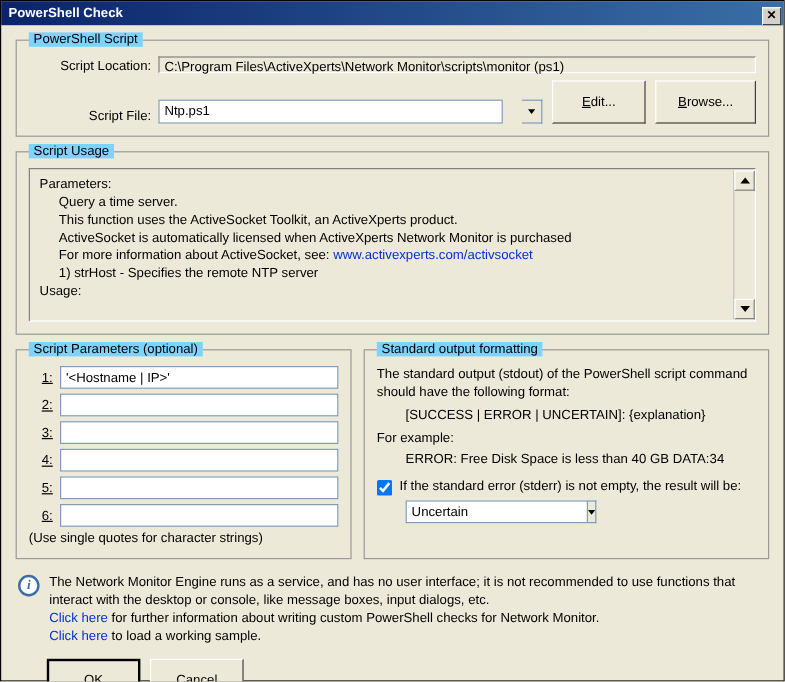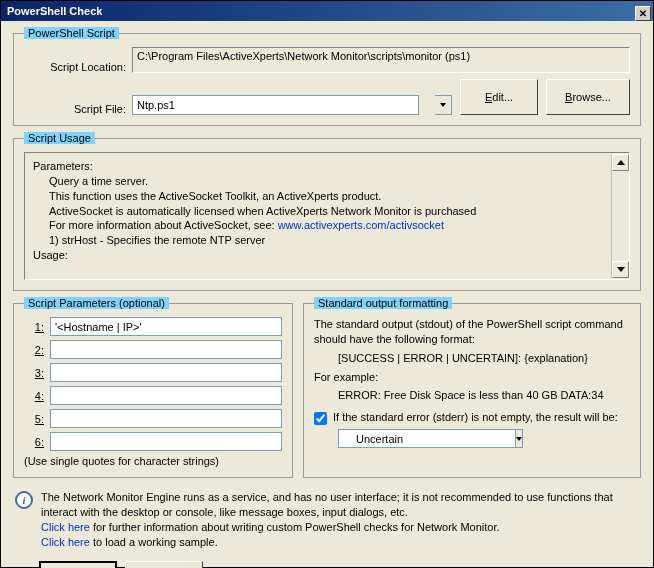--- a/index.html
+++ b/index.html
@@ -5,21 +5,21 @@
   * { box-sizing: border-box; margin: 0; padding: 0; }
   body { font-family: Tahoma, Arial, sans-serif; font-size: 11px; background: #ece9d8; color: #000; }
   .window { width: 654px; height: 568px; background: #ece9d8; border: 1px solid #000; position: relative; }
   .titlebar { background: linear-gradient(to right, #0a246a, #3a6ea5); color: #fff; font-weight: bold; height: 20px; line-height: 20px; padding-left: 6px; display: flex; justify-content: space-between; align-items: flex-end; }
   .titlebar .close { width: 16px; height: 15px; background: #d4d0c8; color: #000; border: 1px solid #fff; border-right-color:#404040; border-bottom-color:#404040; display:flex; align-items:center; justify-content:center; margin-right:2px; font-size:10px; font-family: Arial; }
   .content { padding: 6px 12px 8px 12px; }
   fieldset { border: 1px solid #999; padding: 8px 10px 10px 10px; margin-bottom: 6px; position: relative; }
   legend { padding: 0 4px; color: #000; font-size:11px; background:#7dd3fc;}
   .row { display: flex; align-items: flex-end; margin-bottom: 6px; }
   .lbl-right { width: 102px; text-align: right; margin-right: 6px; }
-  .fld { background: #ece9d8; border: 1px solid #808080; border-right-color:#fff; border-bottom-color:#fff; padding: 2px 4px; height: 26px; }
+  .fld { background: #ece9d8; border: 1px solid #808080; border-right-color:#fff; border-bottom-color:#fff; padding: 2px 4px; height: 14px; }
   .readonly { background: #ece9d8; color:#000; }
   .combo { display:flex; width:320px;gap:16px; }
   .combo input { flex:1; background:#fff; border:1px solid #7f9db9; height:20px; padding:2px 4px; font-size:11px; font-family:inherit;}
   .combo .dd { width:17px; height:20px; background:#ece9d8; border:1px solid #7f9db9; border-left:none; display:flex; align-items:center; justify-content:center; }
   .btn { background:#ece9d8; border:1px solid #404040; border-top-color:#fff; border-left-color:#fff; height:36px; padding: 0 14px; font-size:11px; font-family:inherit; cursor:default; min-width:78px;}
   .btn-wide { min-width:84px; }
   .usage-box { border:1px solid #808080; border-right-color:#fff; border-bottom-color:#fff; background:#ece9d8; padding:6px 8px; height:128px; position:relative; line-height:1.35;}
   .usage-inner { height:100%; overflow:hidden; }
   .link { color:#0033cc; }
   .vscroll { position:absolute; right:1px; top:1px; bottom:1px; width:17px; background:#ece9d8; display:flex; flex-direction:column; justify-content:space-between; border-left:1px solid #c0c0c0;}
@@ -30,21 +30,21 @@
   .two-col { display:flex; gap:10px; }
   .param-row { display:flex; align-items:center; margin-bottom:4px; }
   .param-lbl { width:20px; text-align:right; margin-right:6px; text-decoration:underline;}
   .param-in { flex:1; background:#fff; border:1px solid #7f9db9; height:19px; padding:2px 4px; font-size:11px; font-family:inherit;}
   .hint { margin-top:4px; }
   .stdout p { margin-bottom:4px; line-height:1.35;}
   .indent { margin-left:24px; }
   .cb-row { display:flex; align-items:flex-start; margin-top:8px; }
   .cb-row input[type=checkbox]{ margin-right:6px; margin-top:1px;}
   .select { display:flex; width:110px; margin-left:24px; margin-top:4px;}
-  .select input { flex:1; background:#fff; border:1px solid #7f9db9; height:19px; padding:2px 17px; font-size:11px; font-family:inherit;}
+  .select input { flex:1; background:#fff; border:1px solid #7f9db9; height:19px; padding:2px 4px; font-size:11px; font-family:inherit;}
   .select .dd { width:17px; height:19px; background:#ece9d8; border:1px solid #7f9db9; border-left:none; display:flex; align-items:center; justify-content:center;}
   .info-row { display:flex; align-items:flex-start; padding: 6px 2px 4px 2px; line-height:1.35;}
   .info-icon { width:18px; height:18px; border-radius:50%; background:#fff; border:2px solid #3a6ea5; color:#3a6ea5; display:flex; align-items:center; justify-content:center; font-weight:bold; font-style:italic; font-family:Georgia,serif; margin-right:8px; margin-top:1px; flex-shrink:0;}
   .foot { display:flex; justify-content:space-between; align-items:center; padding:4px 2px 0 2px; margin-top:4px;}
   .foot-right { display:flex; gap:8px;padding-left:24px; }
   .und { text-decoration:underline; }
   .btn .und { display:inline; }
 </style>
 </head>
 <body>

